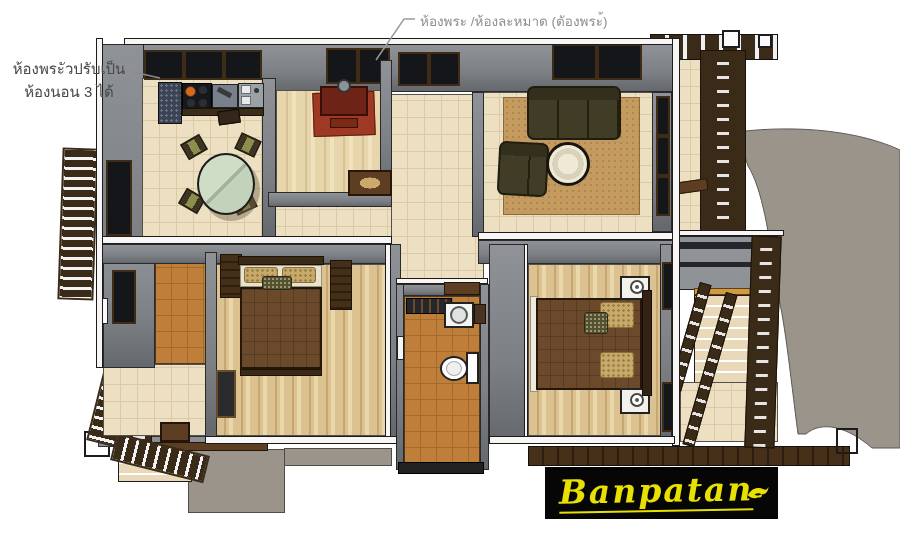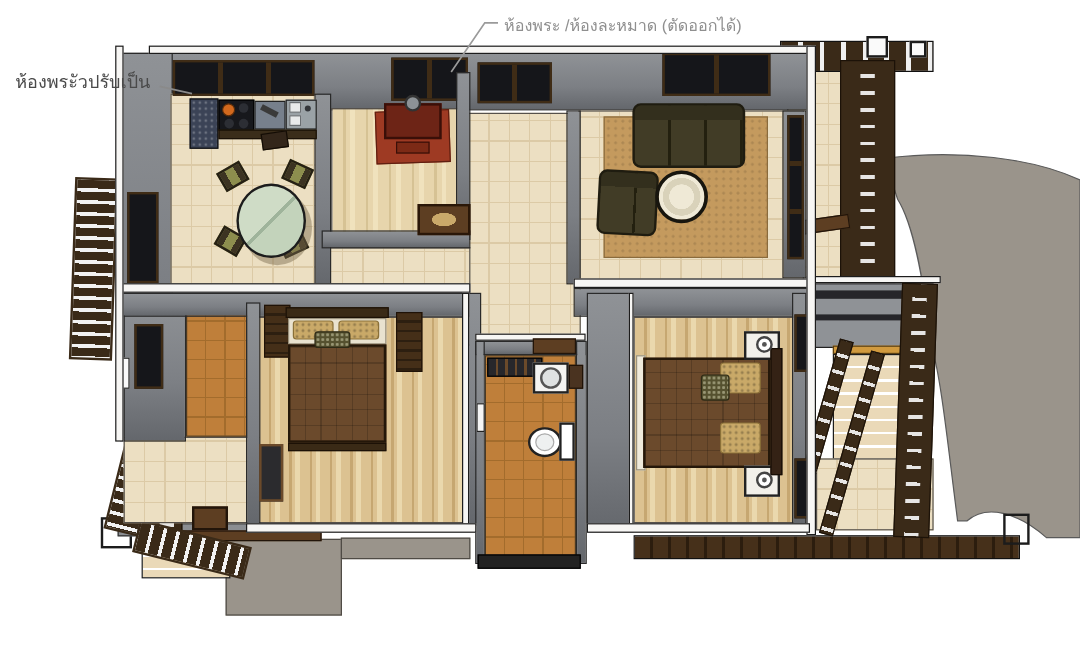--- a/index.html
+++ b/index.html
@@ -243,19 +243,27 @@
   <div class="abs" style="left:446px;top:361px;width:16px;height:15px;border-radius:50%;background:#eef0f0;border:1px solid #aaa;z-index:8;"></div>
   <div class="abs" style="left:466px;top:352px;width:13px;height:32px;background:#fff;border:2px solid #222;z-index:7;"></div>
   <div class="abs" style="left:397px;top:336px;width:7px;height:24px;background:#f5f5f5;border:1px solid #222;z-index:7;"></div>
 
   <div class="abs" style="left:160px;top:422px;width:30px;height:20px;background:var(--wood-mid);border:2px solid #22150a;z-index:7;"></div>
 
   <svg class="abs" style="left:0;top:0;z-index:11;pointer-events:none;" width="900" height="560" viewBox="0 0 900 560">
     <polyline points="415,19 404,19 376,60" fill="none" stroke="#9a9a9a" stroke-width="1.4"></polyline>
     <polyline points="133,72 160,78" fill="none" stroke="#8a8a8a" stroke-width="1.4"></polyline>
   </svg>
-  <div class="abs note" style="left:420px;top:10px;z-index:12;">ห้องพระ /ห้องละหมาด (ตัดออกได้)</div>
+  <div class="abs note" style="left:420px;top:10px;z-index:12;">ห้องพระ /ห้องละหมาด (ตัองพระ้)</div>
   <div class="abs note-dark" style="left:2px;top:58px;width:134px;z-index:12;">
     <div>ห้องพระัวปรับเป็น</div>
+    <div>ห้องนอน 3 ได้</div>
   </div>
 
+  <div id="logo" class="abs" style="left:545px;top:467px;width:233px;height:52px;z-index:12;">
+    <span class="word">Banpatan</span>
+    <svg width="54" height="38" viewBox="0 0 60 40" style="margin-left:-6px;">
+      <path d="M2,26 C10,8 30,2 44,10 C50,13 54,10 57,4 C56,17 48,25 38,23 C42,29 36,34 30,31 C22,36 10,34 2,26 Z
+               M20,24 C26,20 34,20 38,23 C32,27 24,28 20,24 Z" fill="var(--logo-yellow)" fill-rule="evenodd"></path>
+    </svg>
+  </div>
 
 </div>
 
 </body></html>

